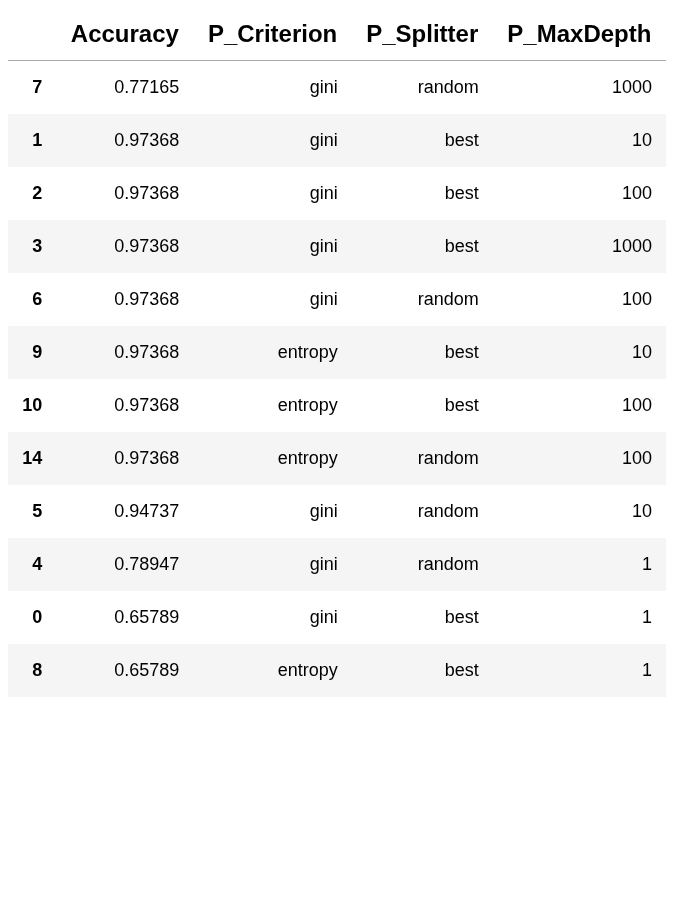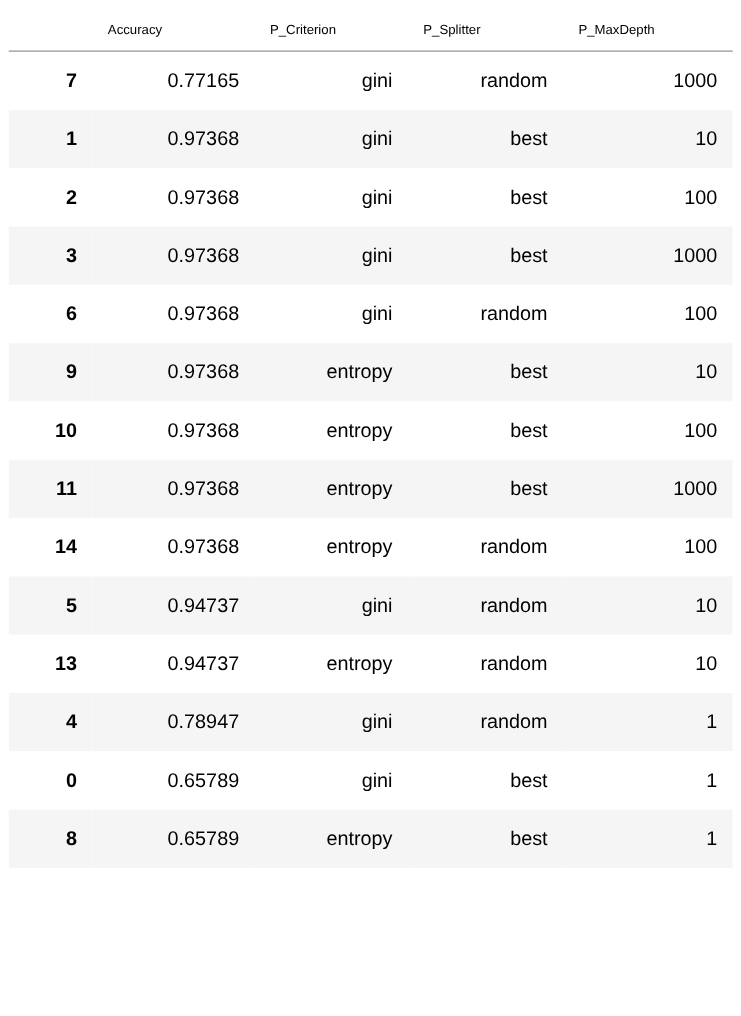--- a/index.html
+++ b/index.html
@@ -14,23 +14,23 @@
       width: 674px;
     }
     table {
       border-collapse: collapse;
       width: 100%;
     }
     thead tr {
       border-bottom: 1.5px solid #aaaaaa;
     }
     th {
-      text-align: left;
-      font-weight: 400;
-      font-size: 12px;
+      text-align: center;
+      font-weight: 700;
+      font-size: 24px;
       padding: 12px 14px;
       color: #000000;
       white-space: nowrap;
     }
     th.index-col {
       min-width: 48px;
     }
     td {
       text-align: right;
       font-size: 18px;
@@ -105,44 +105,30 @@
         <td>10</td>
       </tr>
       <tr>
         <td class="index-cell">10</td>
         <td>0.97368</td>
         <td>entropy</td>
         <td>best</td>
         <td>100</td>
       </tr>
       <tr>
-        <td class="index-cell">11</td>
-        <td>0.97368</td>
-        <td>entropy</td>
-        <td>best</td>
-        <td>1000</td>
-      </tr>
-      <tr>
         <td class="index-cell">14</td>
         <td>0.97368</td>
         <td>entropy</td>
         <td>random</td>
         <td>100</td>
       </tr>
       <tr>
         <td class="index-cell">5</td>
         <td>0.94737</td>
         <td>gini</td>
-        <td>random</td>
-        <td>10</td>
-      </tr>
-      <tr>
-        <td class="index-cell">13</td>
-        <td>0.94737</td>
-        <td>entropy</td>
         <td>random</td>
         <td>10</td>
       </tr>
       <tr>
         <td class="index-cell">4</td>
         <td>0.78947</td>
         <td>gini</td>
         <td>random</td>
         <td>1</td>
       </tr>

